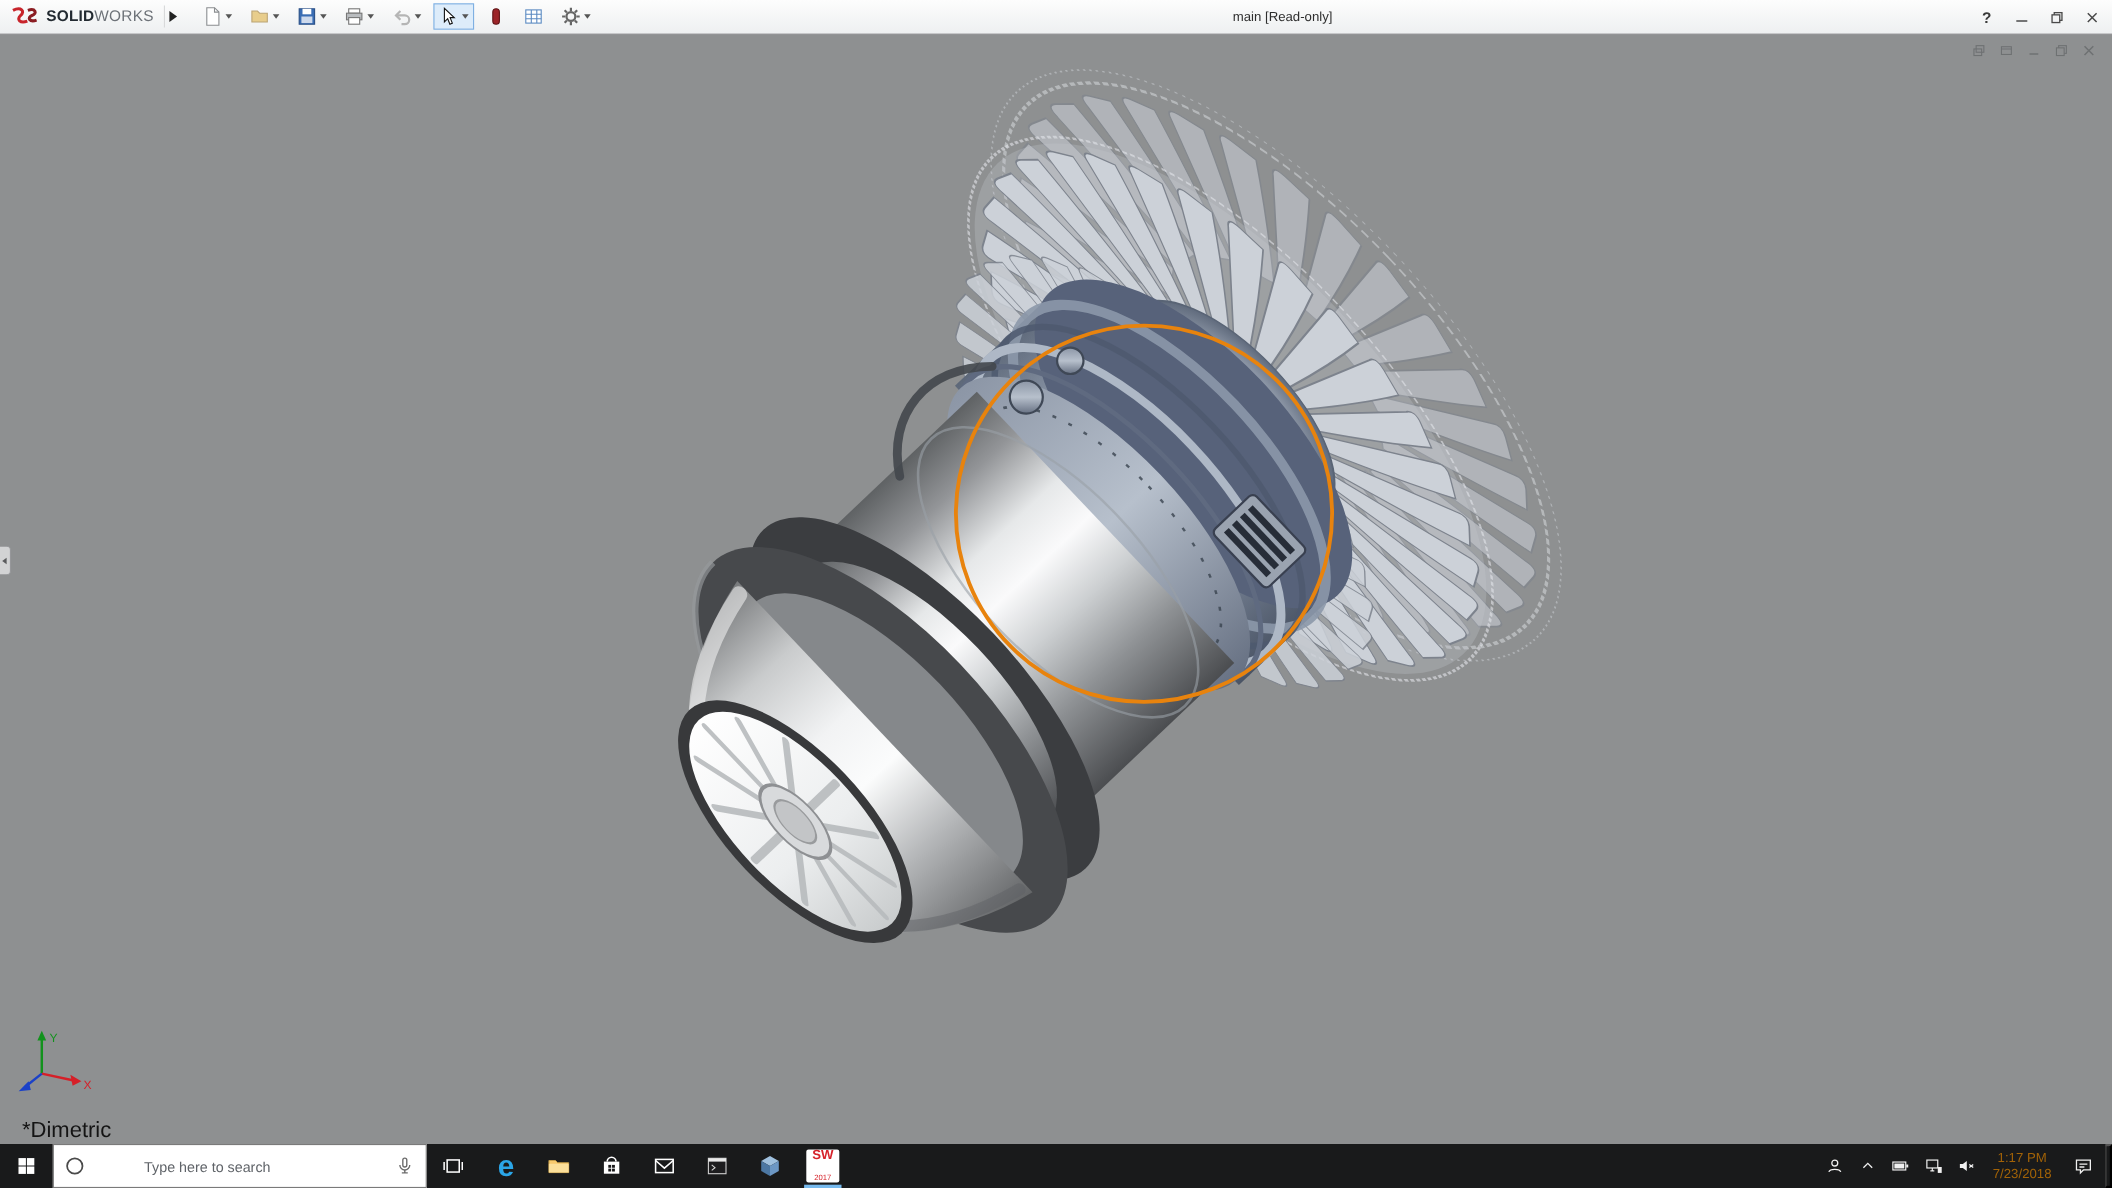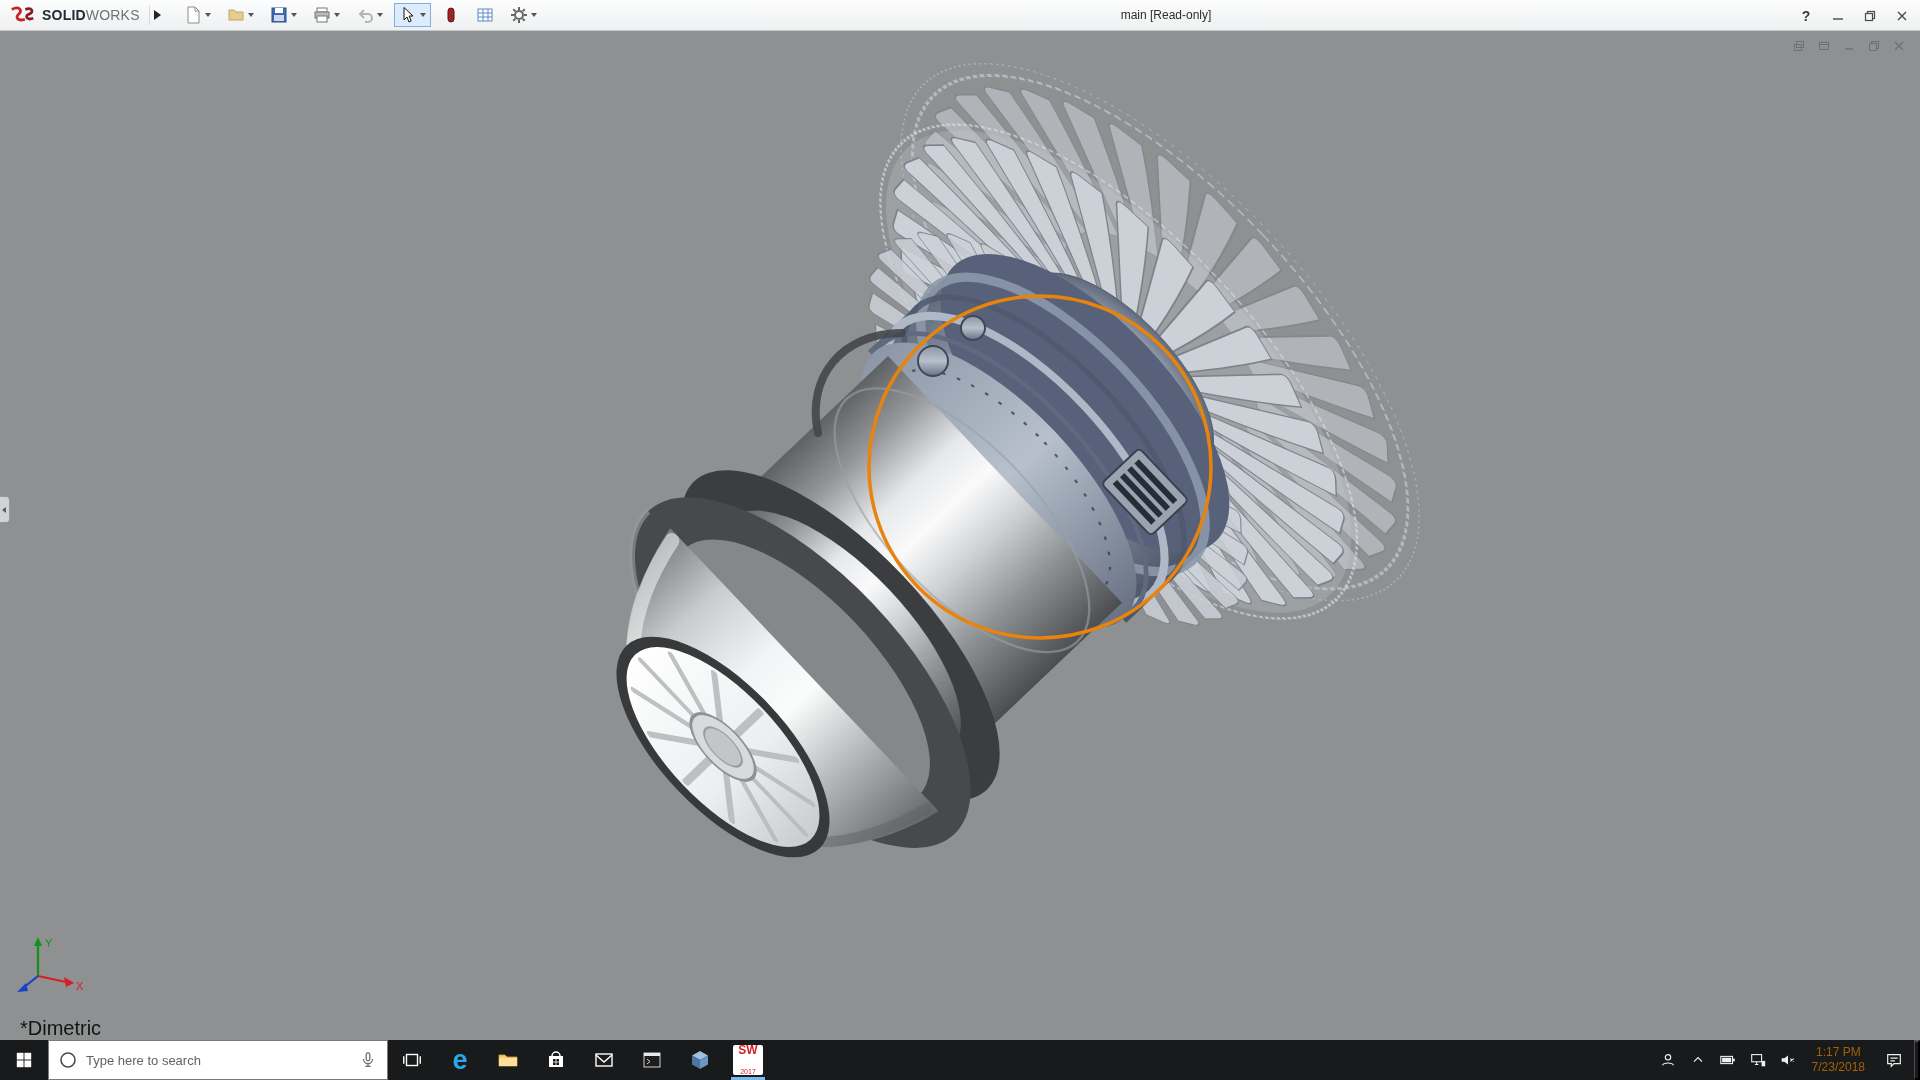--- a/index.html
+++ b/index.html
@@ -38,21 +38,21 @@
     border-top:3px solid transparent; border-bottom:3px solid transparent; border-right:4px solid #5a5b5d; }
   .triad { position:absolute; left:8px; bottom:40px; }
   .view-label { position:absolute; left:20px; bottom:0px; font-size:20px; color:#141414; }
 
   
   .taskbar { position:absolute; bottom:0; left:0; width:1920px; height:40px; background:#191a1b;
     display:flex; align-items:stretch; color:#f0f0f0; z-index:60; }
   .tb-btn { width:48px; border:none; background:transparent; cursor:pointer;
     display:flex; align-items:center; justify-content:center; position:relative; }
   .search { width:340px; background:#ffffff; display:flex; align-items:center; gap:9px; padding:0 10px; cursor:text; border:1px solid #7a7a7a; }
-  .search .ph { color:#5f6368; font-size:13px; flex:1; text-align:left; }
+  .search .ph { color:#5f6368; font-size:13px; flex:1; text-align:left;margin-left:45px; }
   .edge-e { font-size:27px; font-weight:700; color:#2ba6e8; line-height:1; }
   .swbox { width:30px; height:30px; background:#fff; border-radius:2px; display:flex; flex-direction:column; align-items:center; justify-content:center;gap:12px; }
   .swbox b { color:#d6232b; font-size:12px; font-weight:800; line-height:11px; }
   .swbox i { color:#d6232b; font-size:7px; font-style:normal; line-height:8px; }
   .run-underline { position:absolute; left:7px; right:7px; bottom:0; height:3px; background:#76b9ed; }
   .tray { margin-left:auto; display:flex; align-items:stretch; }
   .tray .tb-btn { width:30px; }
   .clock { display:flex; flex-direction:column; align-items:center; justify-content:center;
     font-size:12px; line-height:15px; padding:0 9px; background:transparent; border:none; color:#a16207; cursor:pointer; }
   .show-desktop { width:6px; border-left:1px solid #4a4a4a; background:transparent; cursor:pointer; }

